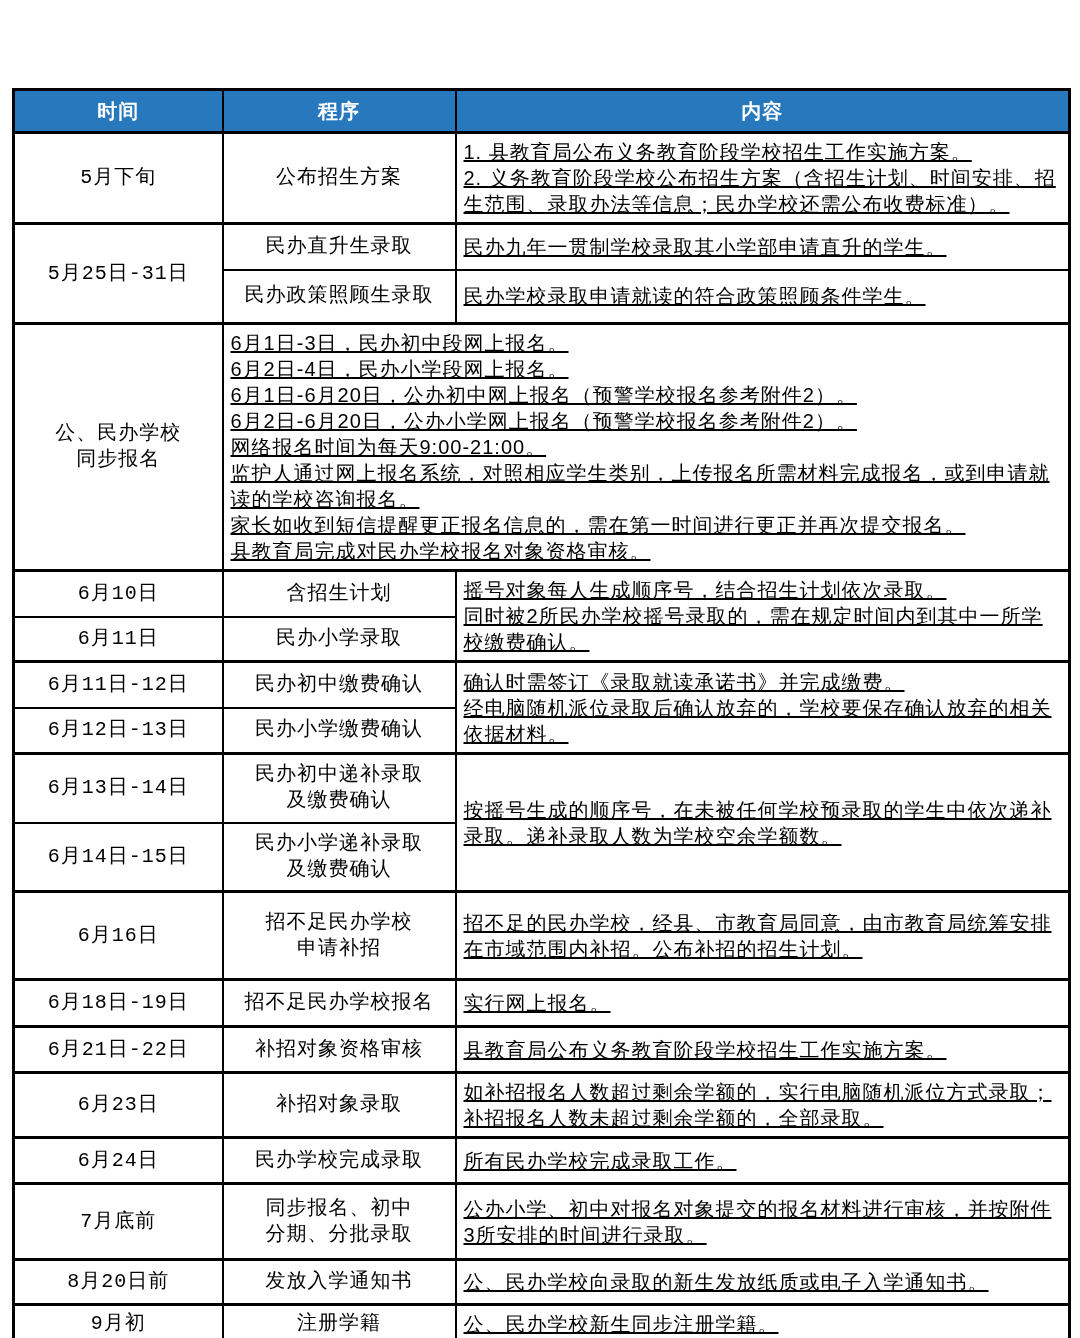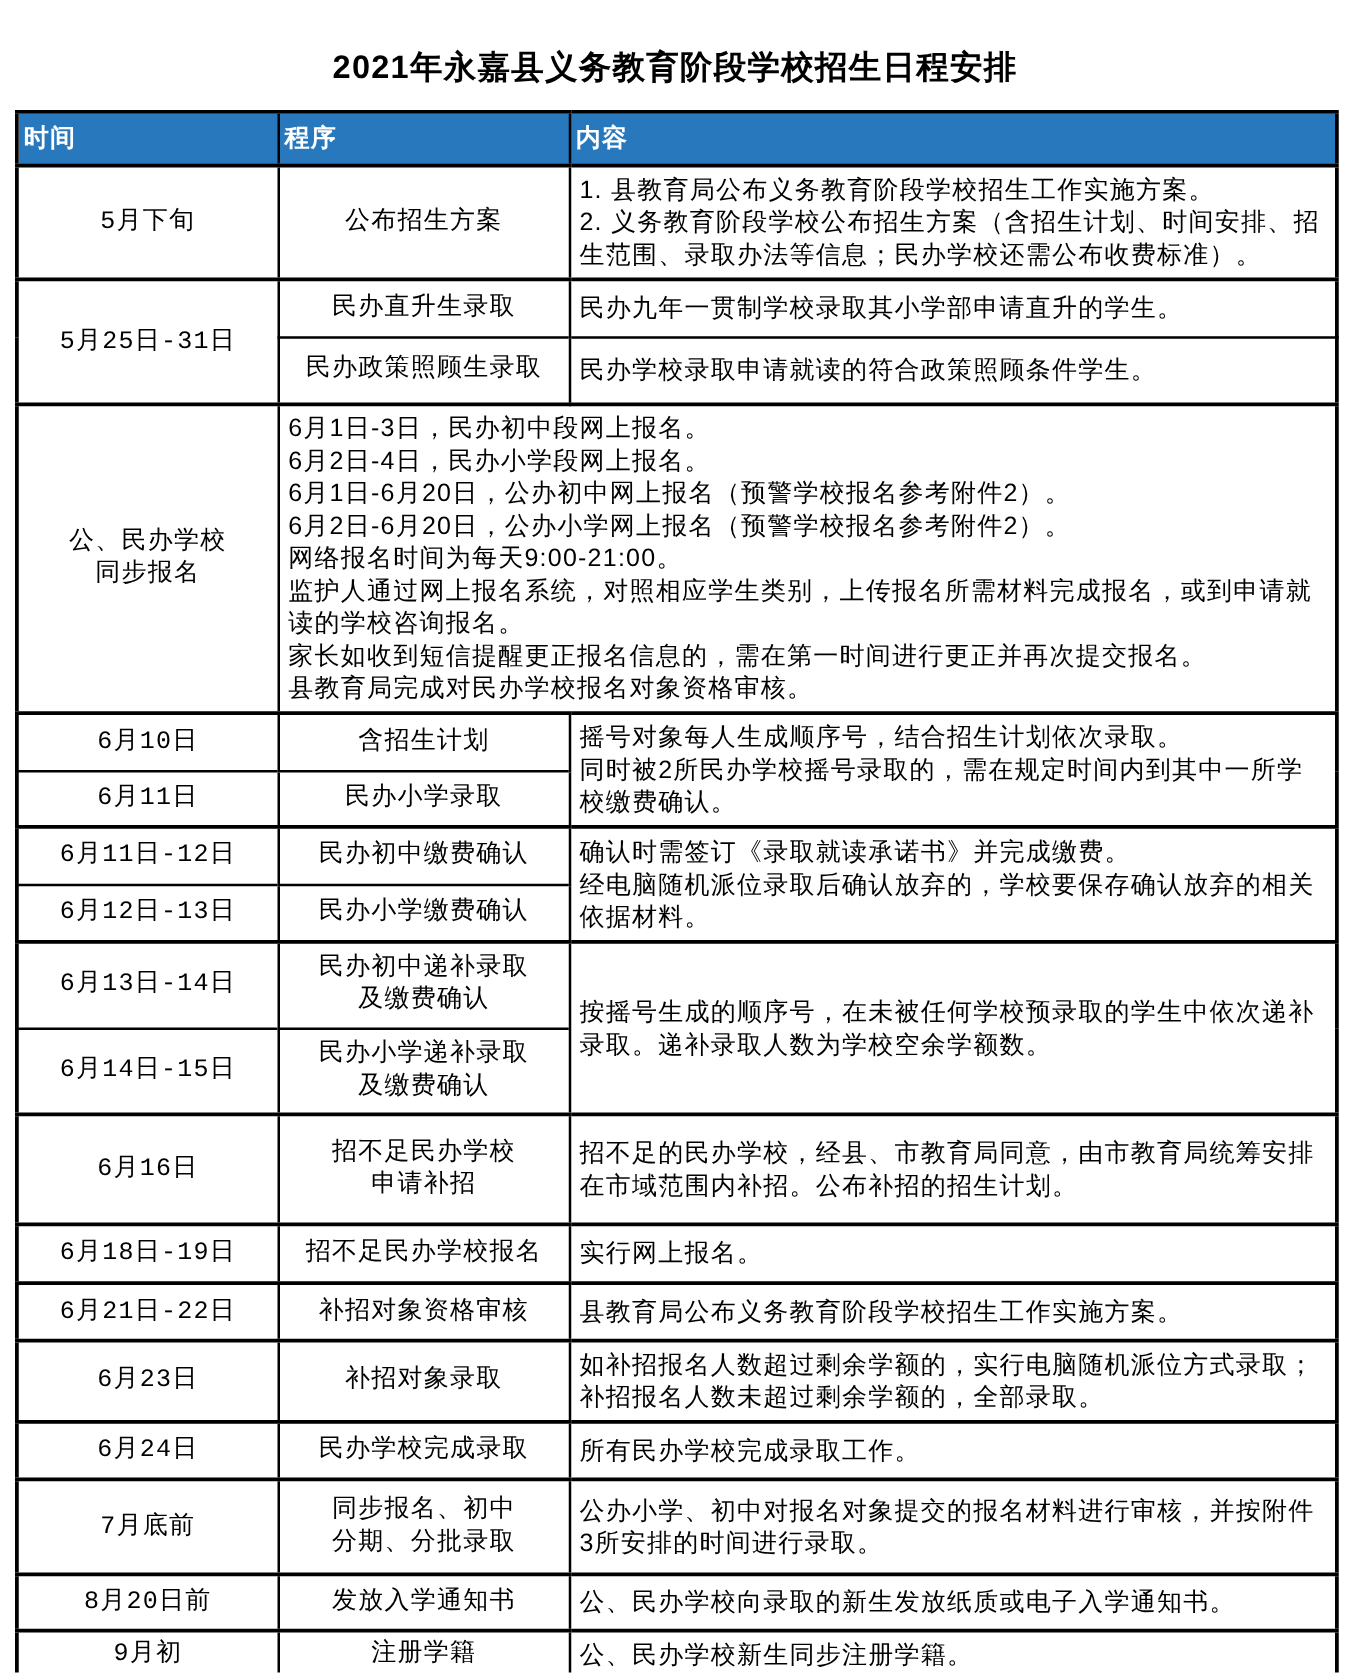--- a/index.html
+++ b/index.html
@@ -54,32 +54,31 @@
     vertical-align: middle;
     white-space: pre-line;
     overflow: hidden;
   }
   tr.grp > th, tr.grp > td { border-top-width: 3px; }
   tr.sub > td { border-top-width: 2px; }
   th {
     background: var(--header-bg);
     color: var(--header-text);
     font-weight: 700;
-    text-align: left;
+    text-align: center;
     padding: 6px 4px;
   }
   td.t, td.p { text-align: center; padding: 4px 6px; font-family: Liberation Mono, monospace; }
-  td.c { text-align: left; padding: 5px 8px 5px 7px; }
+  td.c { text-align: left; padding: 5px 8px 5px 7px; text-decoration: underline; }
 </style>
 </head>
 <body>
 
 <div class="page">
 
-  <h1 class="title">2021年永嘉县义务教育阶段学校招生日程安排</h1>
 
   <table class="schedule">
     <colgroup>
         <col class="c1">
         <col class="c2">
         <col class="c3">
       </colgroup>
     <thead>
       <tr class="grp" style="height:43px">
         <th>时间</th>

